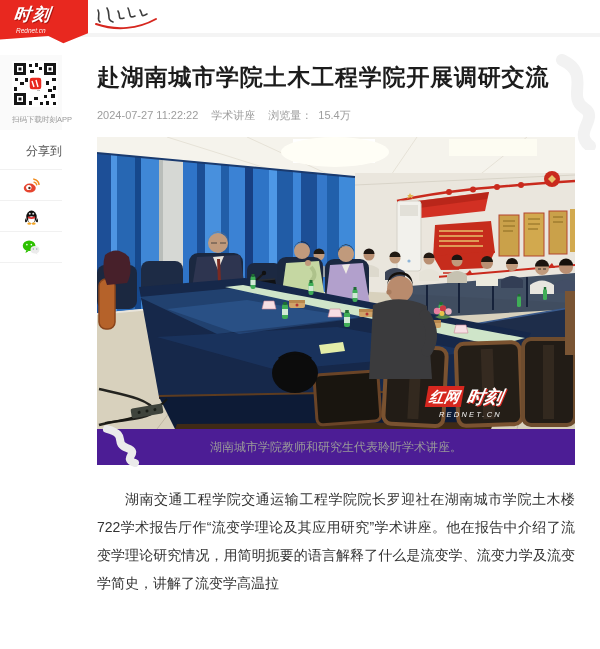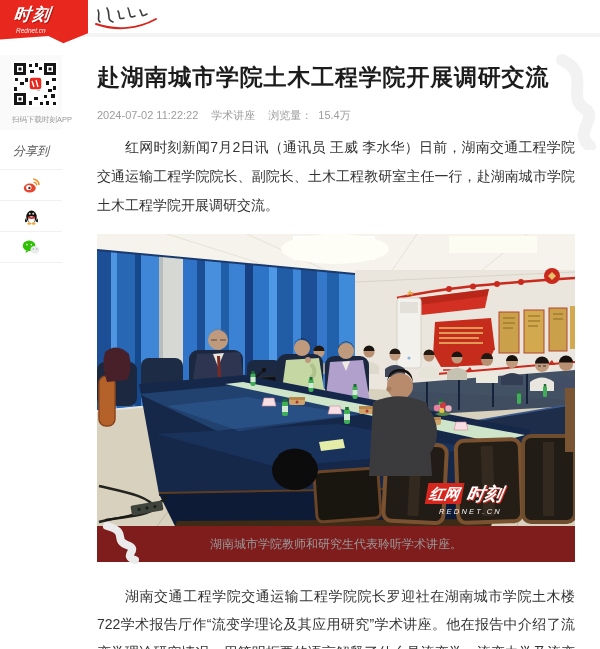--- a/index.html
+++ b/index.html
@@ -20,36 +20,36 @@
     letter-spacing:2px;padding:3px 0 0 14px;transform:skewX(-6deg);text-shadow:1px 1px 0 #a81510;}
   .logo .t2{display:block;font-style:italic;font-size:6.5px;padding:1px 0 0 16px;opacity:.95;}
   .sig{position:absolute;left:90px;top:3px;z-index:6;}
   
   .wm{position:absolute;z-index:0;}
   .wm-top{left:548px;top:54px;}
   
   .rail{position:absolute;left:0;top:55px;width:62px;z-index:4;}
   .qr-card{background:#fafafa;padding:6px 12px 5px;text-align:center;}
   .qr-caption{font-size:7.5px;color:#9a9a9a;margin-top:4px;white-space:nowrap;}
-  .share-label{font-size:12px;color:#555;text-align:center;margin:13px 0 9px;font-style:italic;}
+  .share-label{font-size:12px;color:#555;text-align:right;margin:13px 0 9px;}
   .share-list{border-top:1px solid #f1f1f1;}
   .share-item{height:30px;background:#fff;border-bottom:1px solid #f1f1f1;
     display:flex;align-items:center;justify-content:center;cursor:pointer;}
   
   .main{position:relative;margin-left:97px;width:478px;z-index:1;}
   .title{font-size:23px;line-height:1.28;color:#1c1c1c;font-weight:bold;
     letter-spacing:.8px;margin:26px 0 0;position:relative;z-index:1;}
   .meta{margin-top:16px;font-size:11px;color:#9d9d9d;}
   .meta span{margin-right:13px;}
   .meta .views-label{margin-right:6px;}
   .para{margin-top:10px;font-size:14px;color:#333;line-height:29px;
     text-align:justify;text-indent:2em;}
   .para.second{margin-top:20px;line-height:28px;}
   .photo{margin-top:14px;width:478px;height:292px;line-height:0;}
-  .caption-band{position:relative;width:478px;height:36px;background:#7f1d1d;
+  .caption-band{position:relative;width:478px;height:36px;background:#4c1d95;
     display:flex;align-items:center;justify-content:center;
     font-size:12px;color:#999;}
   .caption-band .wm-cap{position:absolute;left:2px;top:-4px;}
   .caption-band span{position:relative;z-index:1;}
 </style>
 </head>
 <body>
 
 <svg class="wm wm-top" width="52" height="96">
   <path d="M14,6 C44,20 18,42 36,54 C52,64 24,78 42,92" stroke="#f2f2f2" stroke-width="12" fill="none" stroke-linecap="round"></path>
@@ -149,24 +149,23 @@
           <circle cx="19.2" cy="13.8" r=".9" fill="#9aa"></circle>
       </svg>
     </div>
   </div>
 </div>
 
 <div class="main">
   <h1 class="title">赴湖南城市学院土木工程学院开展调研交流</h1>
 
   <div class="meta">
-    <span>2024-07-02 11:22:22</span><span>学术讲座</span><span class="views-label">浏览量：</span><span>15.4万</span>
-  </div>
-
-  <p class="para">红网时刻新闻7月2日讯（通讯员 王威 李水华）日前，湖南交通工程学院交通运输工程学院院长、副院长、土木工程教研室主任一行，赴湖南城市学院土木工程学院开展调研交流。</p>
+    <span>2024-07-27 11:22:22</span><span>学术讲座</span><span class="views-label">浏览量：</span><span>15.4万</span>
+  </div>
+
 
   <div class="photo">
   <svg viewBox="0 0 478 292" width="478" height="292" preserveAspectRatio="none">
 
     <rect width="478" height="292" fill="#e9e5dc"></rect>
     <path d="M0,0 H478 V38 L258,48 L0,26 Z" fill="#f5f3ec"></path>
     <path d="M70,0 L210,44 M150,0 L250,46 M320,0 L290,44 M430,0 L380,40" stroke="#e6e2d7" stroke-width="1" fill="none"></path>
     <rect x="196" y="2" width="82" height="24" fill="#ffffff"></rect>
     <ellipse cx="238" cy="15" rx="54" ry="15" fill="#fffef6"></ellipse>
     <rect x="352" y="2" width="88" height="17" fill="#fdfcf2"></rect>

